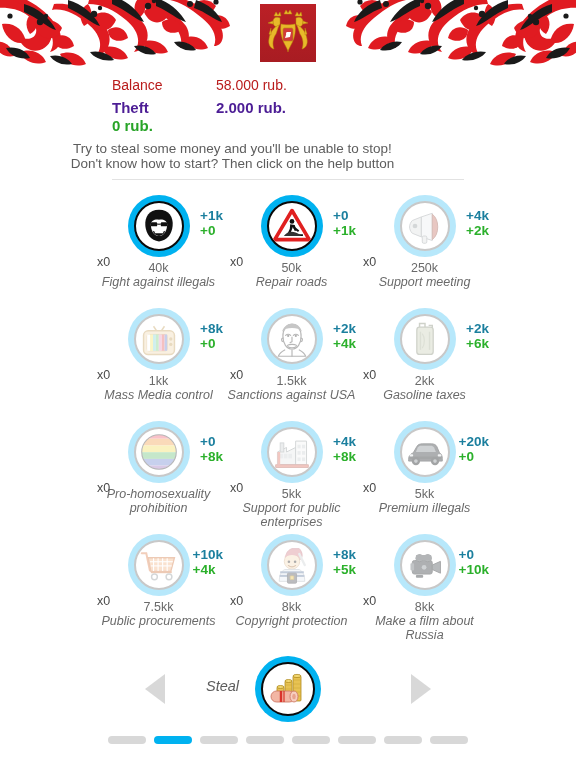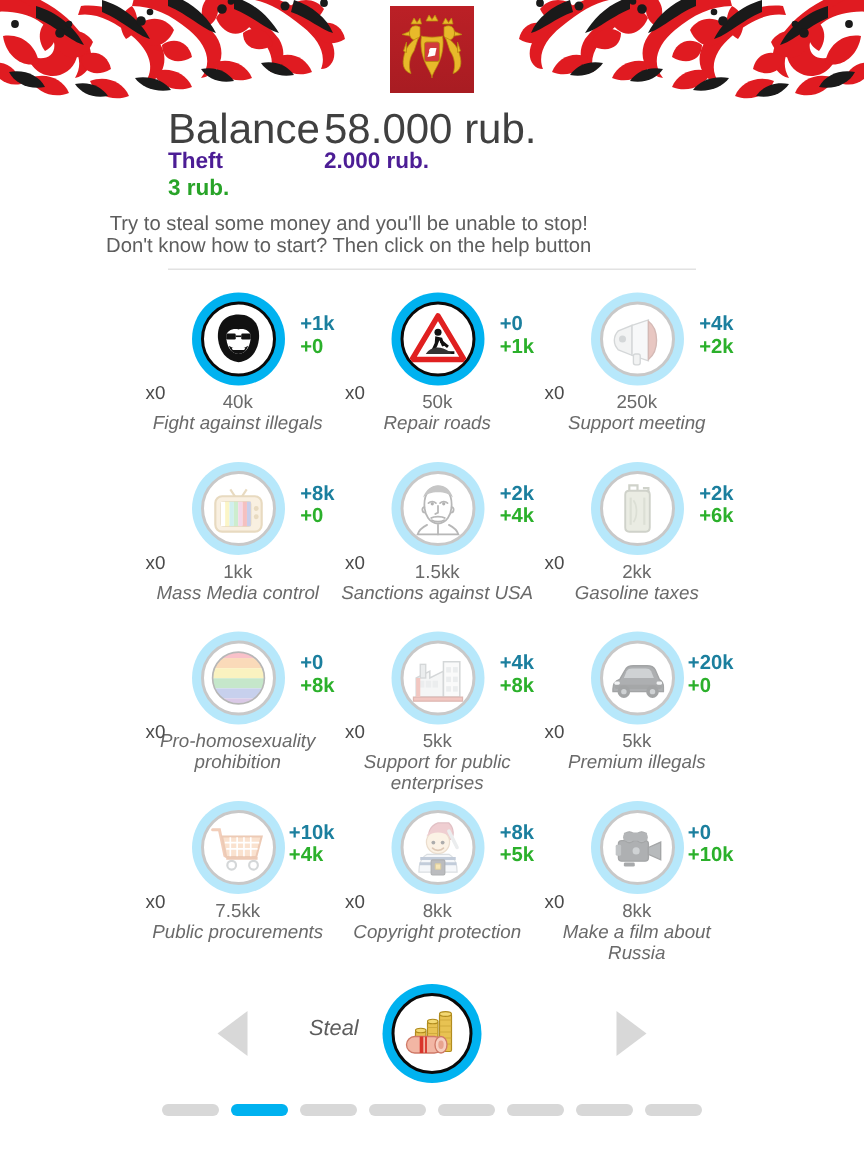--- a/index.html
+++ b/index.html
@@ -58,22 +58,22 @@
   }
   .stat-row {
     display: flex;
     align-items: baseline;
   }
   .stat-label { width: 104px; }
   .stat-value { flex: 1; }
 
   .stat-row.balance .stat-label,
   .stat-row.balance .stat-value {
-    font-size: 28px;
-    color: #404040;
+    font-size: 14px;
+    color: #b91c1c;
     line-height: 27px;
   }
   .stat-row.theft .stat-label,
   .stat-row.theft .stat-value {
     font-size: 15px;
     color: #4c1d95;
     line-height: 18px;
     font-weight: bold;
   }
   .stat-row.kickback .stat-label,
@@ -421,21 +421,21 @@
 <div class="stats">
   <div class="stat-row balance">
     <span class="stat-label">Balance</span>
     <span class="stat-value">58.000 rub.</span>
   </div>
   <div class="stat-row theft">
     <span class="stat-label">Theft</span>
     <span class="stat-value">2.000 rub.</span>
   </div>
   <div class="stat-row kickback">
-    <span class="stat-value">3 rub.</span>
+    <span class="stat-value">0 rub.</span>
   </div>
 </div>
 
 <div class="hint">
   <div>Try to steal some money and you'll be unable to stop!</div>
   <div>Don't know how to start? Then click on the help button</div>
 </div>
 <div class="divider"></div>
 
 <div class="grid">

